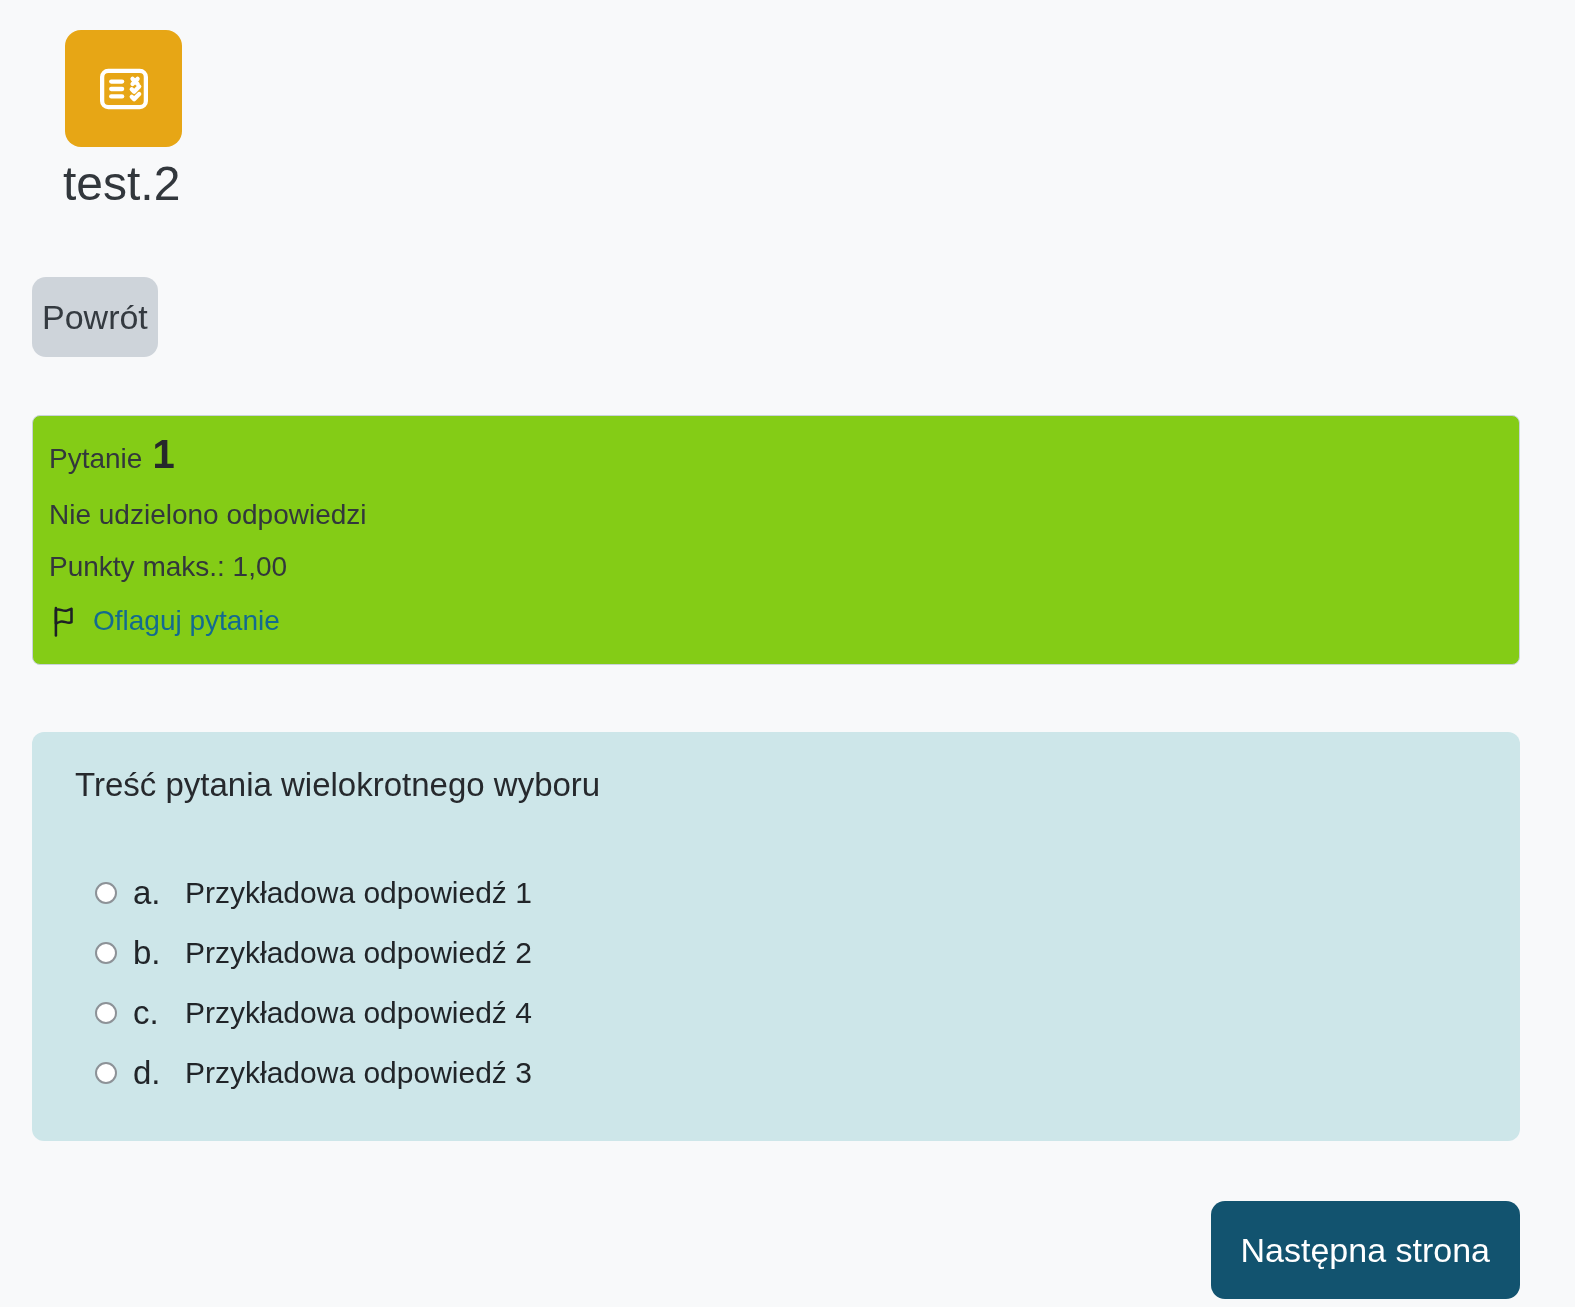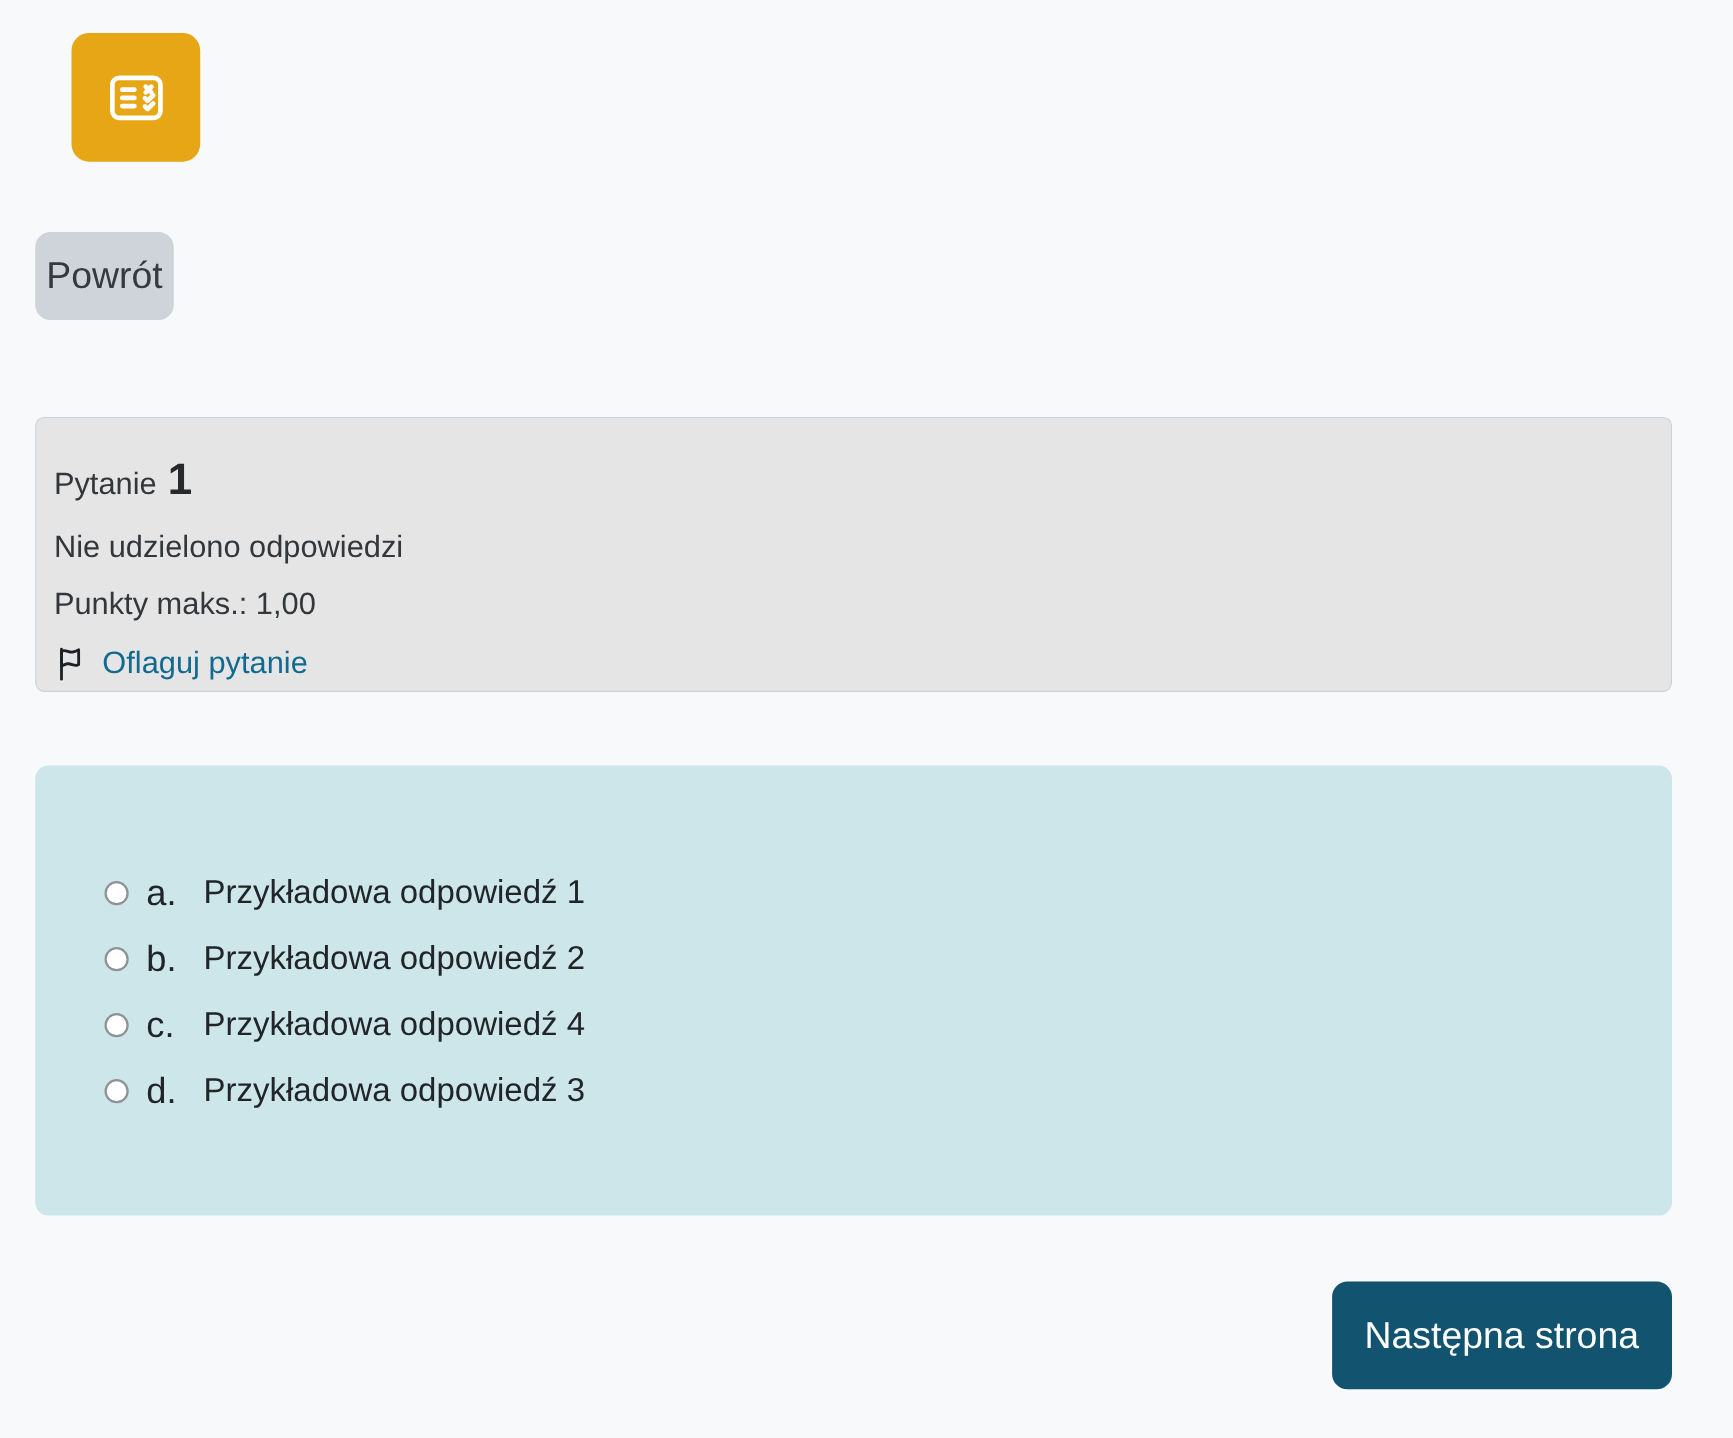--- a/index.html
+++ b/index.html
@@ -8,21 +8,21 @@
 
   
   .app-icon { width:117px; height:117px; margin-top:30px; margin-left:33px; background:#e7a615; border-radius:16px; display:flex; align-items:center; justify-content:center; }
   .app-icon svg { width:64px; height:64px; }
   .app-title { margin-left:31px; margin-top:8px; font-size:48px; line-height:58px; font-weight:400; color:#32373c; }
 
   
   .back-btn { display:inline-block; margin-top:64px; padding:18px 10px; background:#ced4da; border:none; border-radius:14px; font-family:inherit; font-size:34px; line-height:44px; color:#343a40; cursor:pointer; }
 
   
-  .info-box { margin-top:88px; width:1488px; height:250px; background:#e5e5e5; border:1px solid #c9d3d9; border-radius:8px; padding:34px 16px; }
+  .info-box { margin-top:58px; width:1488px; height:250px; background:#84cc16; border:1px solid #c9d3d9; border-radius:8px; padding:16px 16px; }
   .info-row1 { display:flex; align-items:baseline; }
   .q-label { font-size:28px; color:#32373c; }
   .q-number { font-size:40px; font-weight:700; color:#26282b; margin-left:10px; }
   .q-status { font-size:28px; margin-top:22px; color:#32373c; }
   .q-marks { font-size:28px; margin-top:20px; color:#32373c; }
   .flag-row { display:flex; align-items:center; margin-top:20px; cursor:pointer; width:max-content;text-align:right; }
   .flag-row svg { width:36px; height:36px; margin-right:8px; }
   .flag-link { font-size:28px; color:#136a90; text-decoration:none; }
 
   
@@ -48,20 +48,21 @@
     <svg viewBox="0 0 24 24" fill="none" stroke="#ffffff" stroke-width="1.6" stroke-linecap="round" stroke-linejoin="round">
       <rect x="3.8" y="5.2" width="16.4" height="13.6" rx="2.3"></rect>
       <path d="M7.2 9.2 h4.1"></path>
       <path d="M7.2 12 h4.1"></path>
       <path d="M7.2 14.8 h4.1"></path>
       <path d="M15.2 8.2 l1.9 1.9 M17.1 8.2 l-1.9 1.9"></path>
       <path d="M14.9 12.1 l0.9 0.9 l1.9 -1.9"></path>
       <path d="M14.9 14.9 l0.9 0.9 l1.9 -1.9"></path>
     </svg>
   </div>
+  <div class="app-title">test.2</div>
 
   
   <button class="back-btn">Powrót</button>
 
   
   <div class="info-box">
     <div class="info-row1">
       <span class="q-label">Pytanie</span>
       <span class="q-number">1</span>
     </div>
@@ -71,20 +72,21 @@
       <svg viewBox="0 0 24 24" fill="none" stroke="#1d2125" stroke-width="1.7" stroke-linecap="round" stroke-linejoin="round">
         <path d="M4.6 21.6 V3.4"></path>
         <path d="M4.6 4.7 C6.9 3.2 9.3 5.9 11.8 5.1 C13 4.7 14.1 4.2 15 3.8 V12.8 C12.6 14.3 10.2 11.6 7.7 12.4 C6.5 12.8 5.4 13.3 4.6 13.7 Z"></path>
       </svg>
       <a class="flag-link" href="#">Oflaguj pytanie</a>
     </div>
   </div>
 
   
   <div class="question-box">
+    <div class="q-text">Treść pytania wielokrotnego wyboru</div>
     <div class="options">
       <div class="option-row">
         <input type="radio" name="answer" class="radio" style="">
         <span class="opt-letter">a.</span>
         <span class="opt-text">Przykładowa odpowiedź 1</span>
       </div>
       <div class="option-row">
         <input type="radio" name="answer" class="radio" style="">
         <span class="opt-letter">b.</span>
         <span class="opt-text">Przykładowa odpowiedź 2</span>

